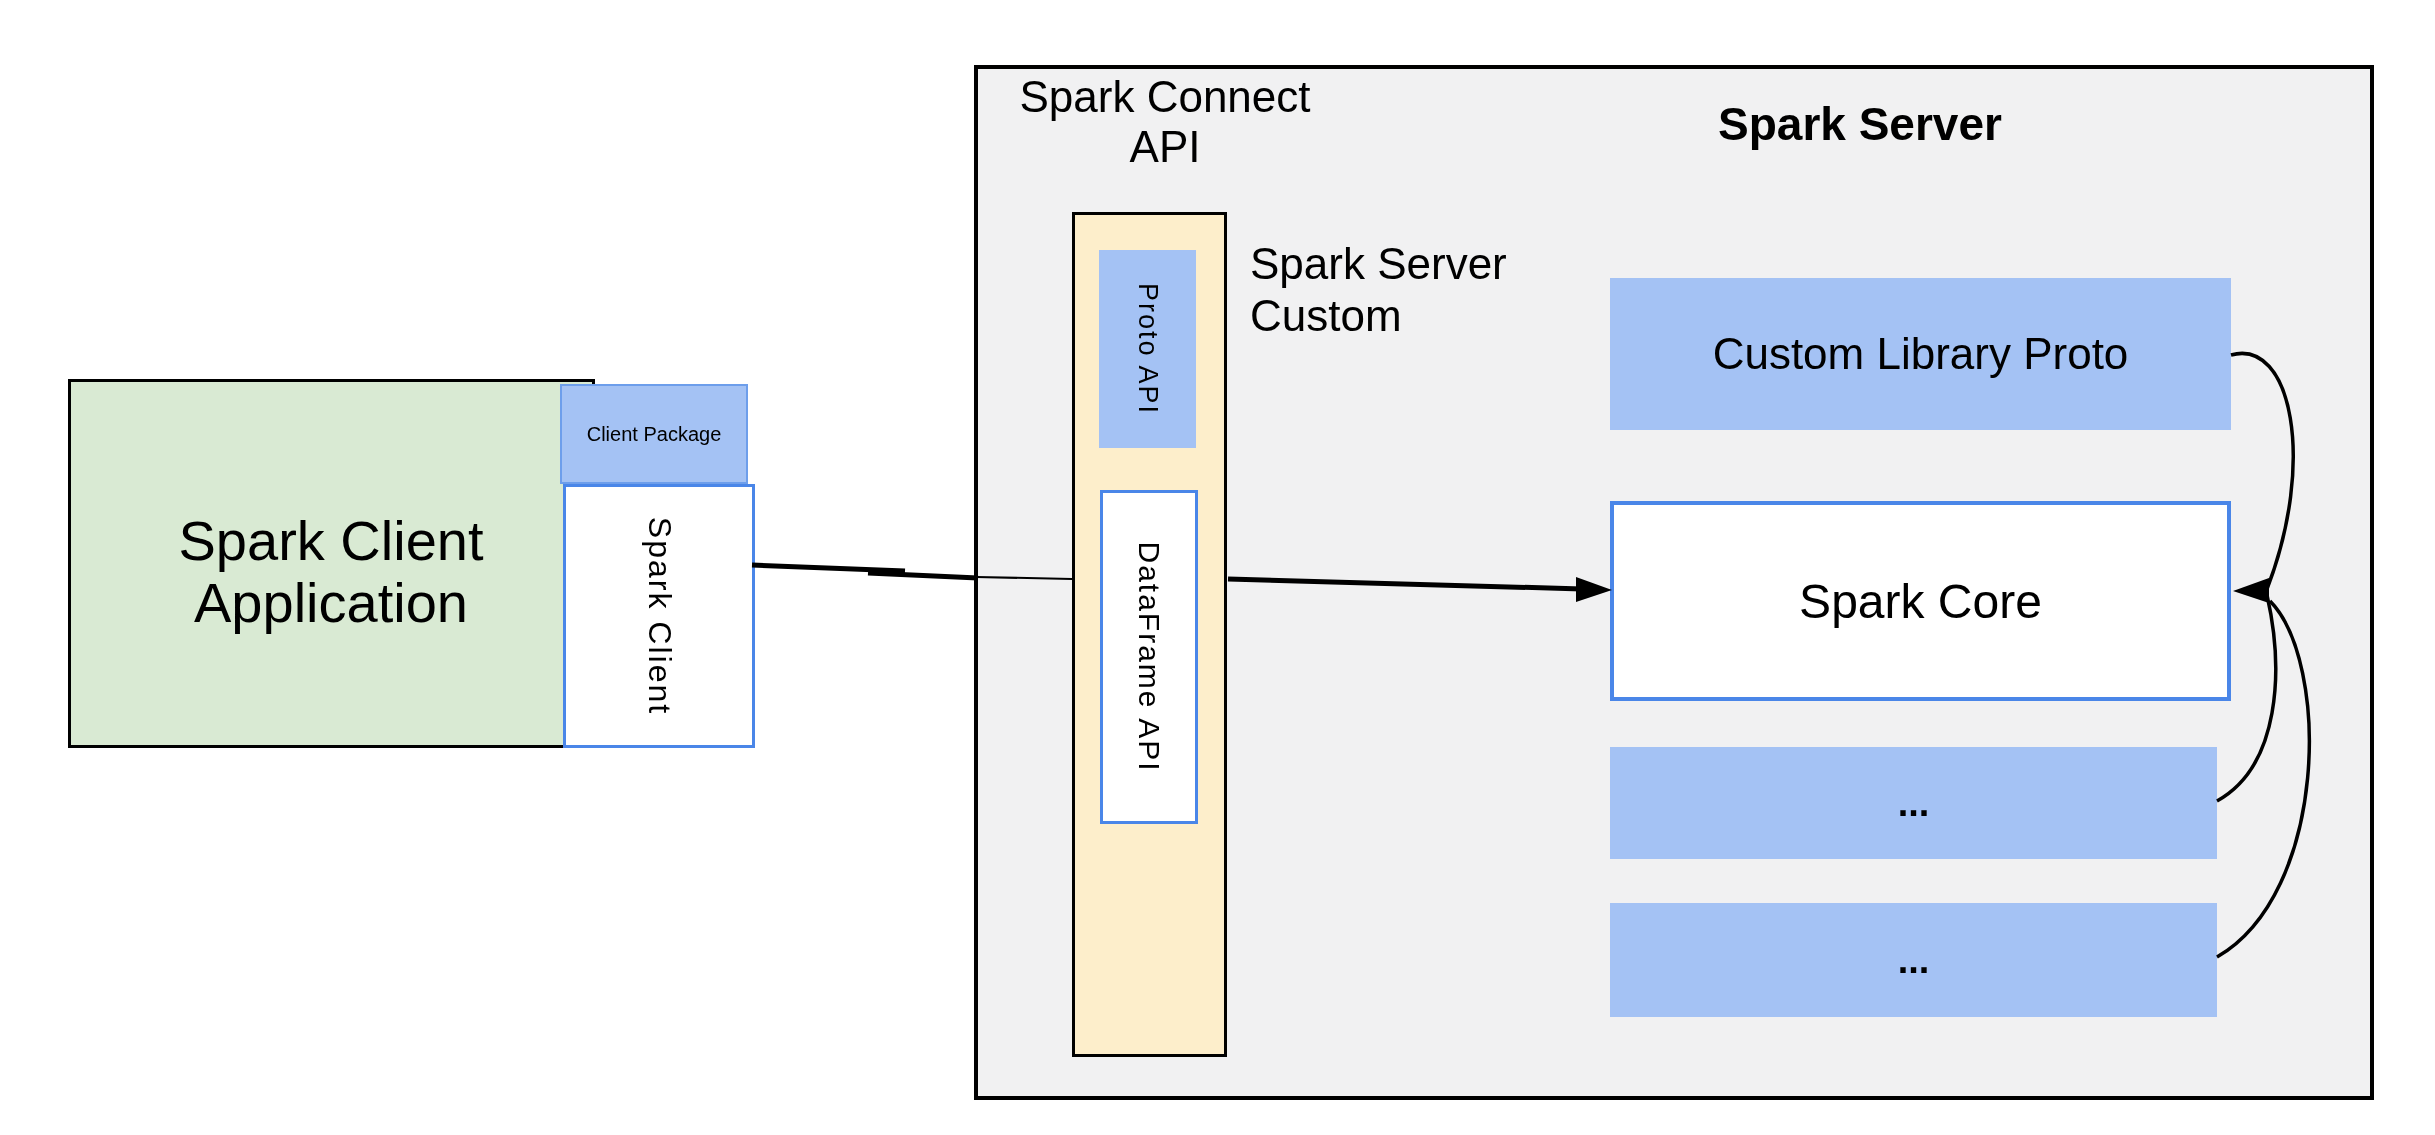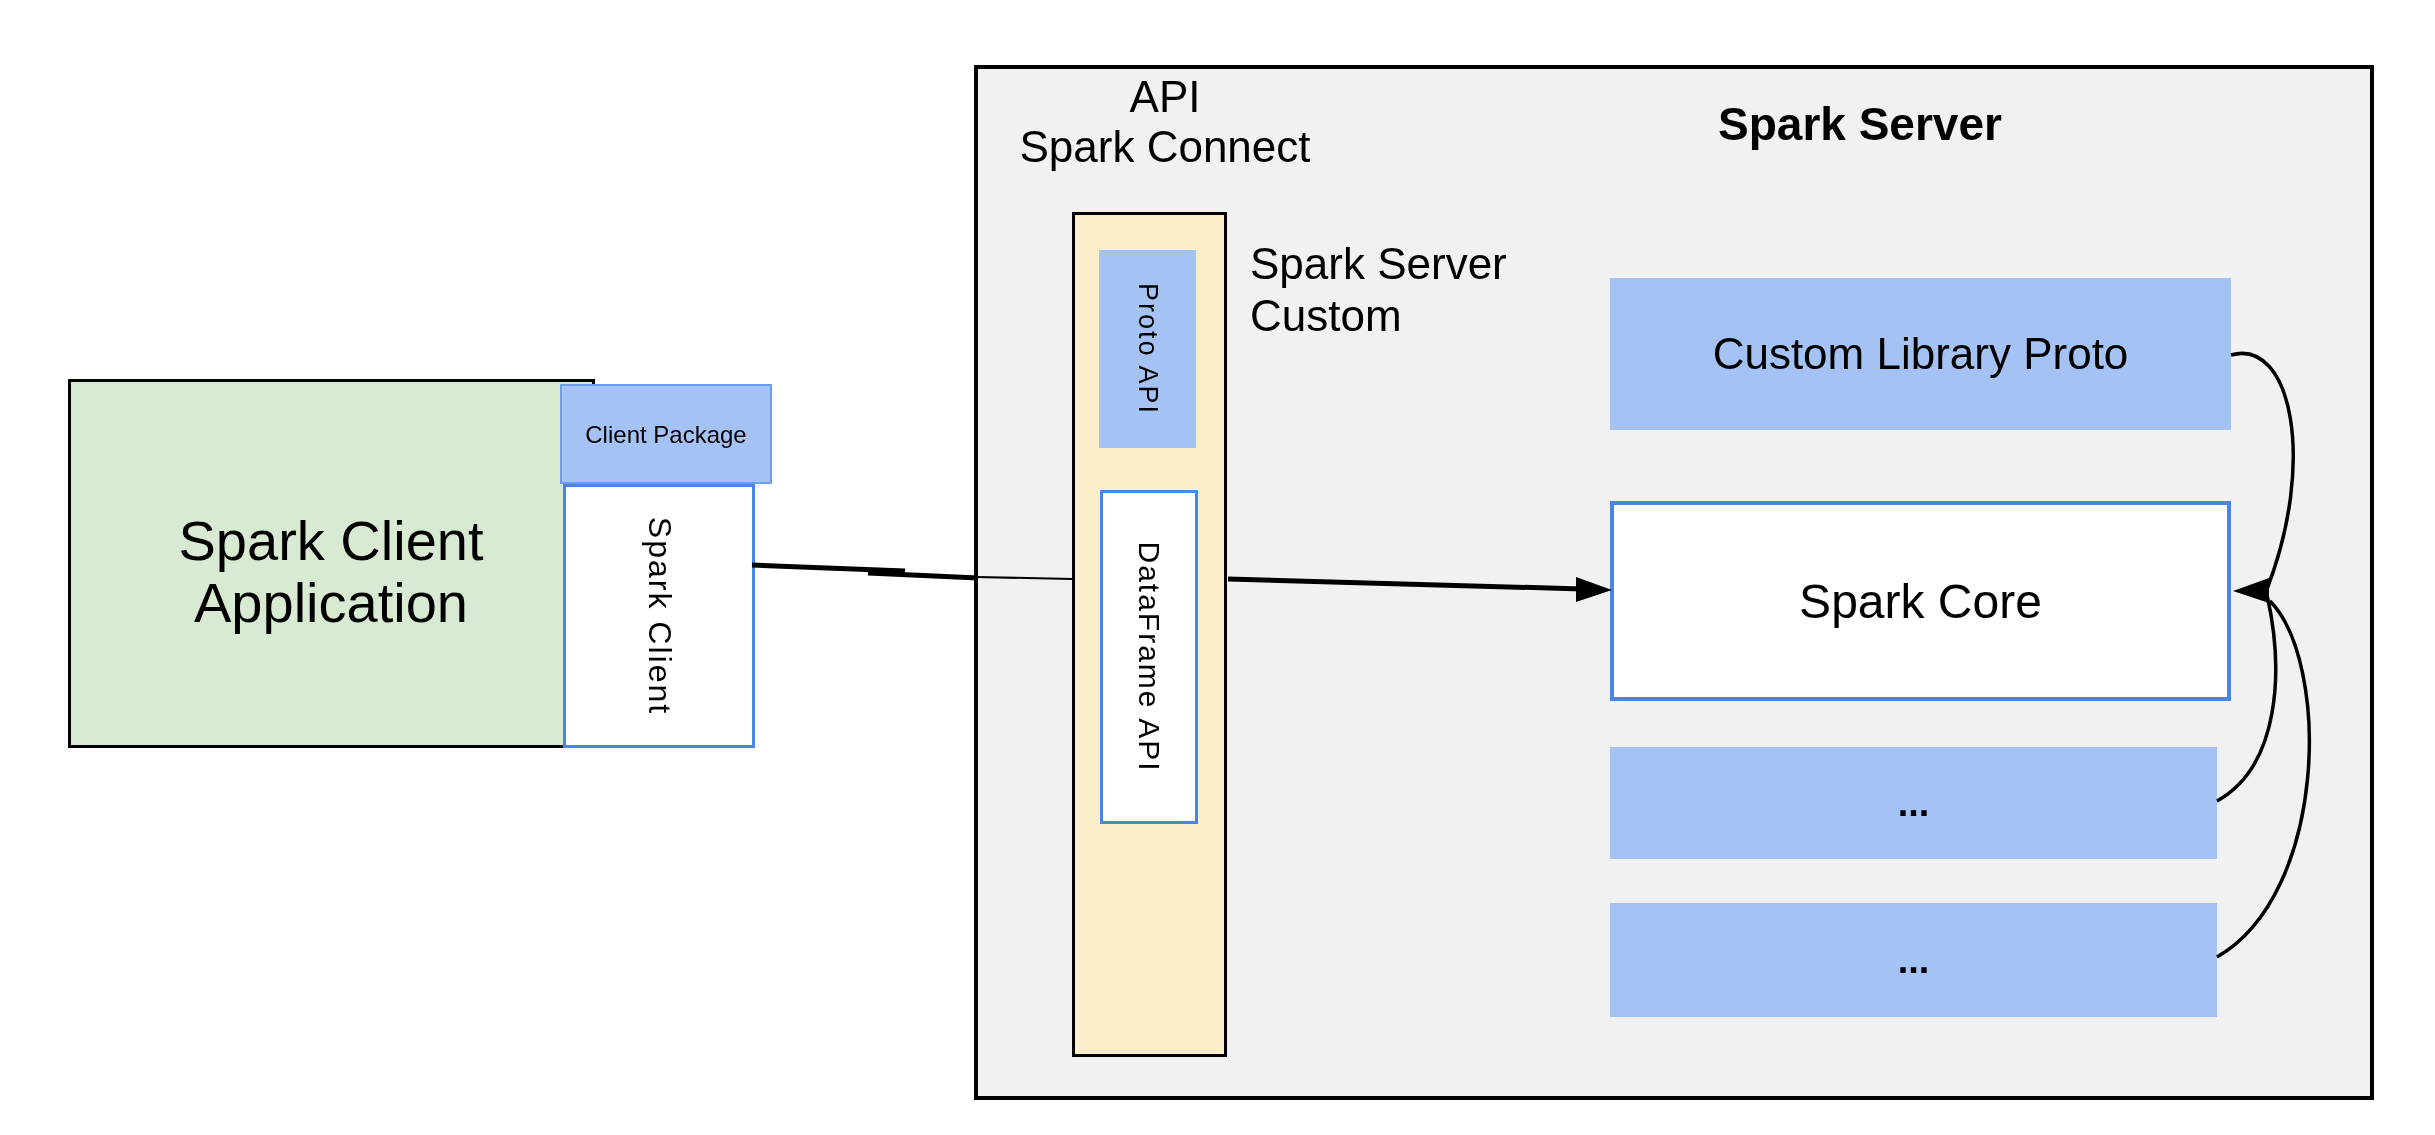--- a/index.html
+++ b/index.html
@@ -17,23 +17,23 @@
   
   .green-box{
     left:68px;top:379px;width:527px;height:369px;
     background:var(--green-fill);border:3px solid #000;
   }
   .server-box{
     left:974px;top:65px;width:1400px;height:1035px;
     background:var(--gray-fill);border:4px solid #000;
   }
   .client-package-box{
-    left:560px;top:384px;width:212px;height:100px;
+    left:560px;top:384px;width:188px;height:100px;
     background:var(--blue-fill);border:2px solid var(--package-border);
-    font-size:24px;line-height:33px;
+    font-size:20px;line-height:33px;
   }
   .spark-client-box{
     left:563px;top:484px;width:192px;height:264px;
     background:#fff;border:3px solid var(--blue-border);
   }
   .yellow-box{
     left:1072px;top:212px;width:155px;height:845px;
     background:var(--yellow-fill);border:3px solid #000;
   }
   .proto-box{
@@ -105,22 +105,22 @@
   <div class="abs client-package-box center-flex z2">
     <span>Client Package</span>
   </div>
 
   <div class="abs spark-client-box z3"></div>
   <div class="vtext spark-client z4">Spark Client</div>
 
   <div class="abs server-box z1"></div>
 
   <div class="abs connect-api-label z2">
+    <div>Spark Connect</div>
     <div>API</div>
-    <div>Spark Connect</div>
   </div>
 
   <div class="abs server-title z2">Spark Server</div>
 
   <div class="abs yellow-box z2"></div>
 
   <div class="abs proto-box z3"></div>
   <div class="vtext proto z4">Proto API</div>
 
   <div class="abs dataframe-box z3"></div>

